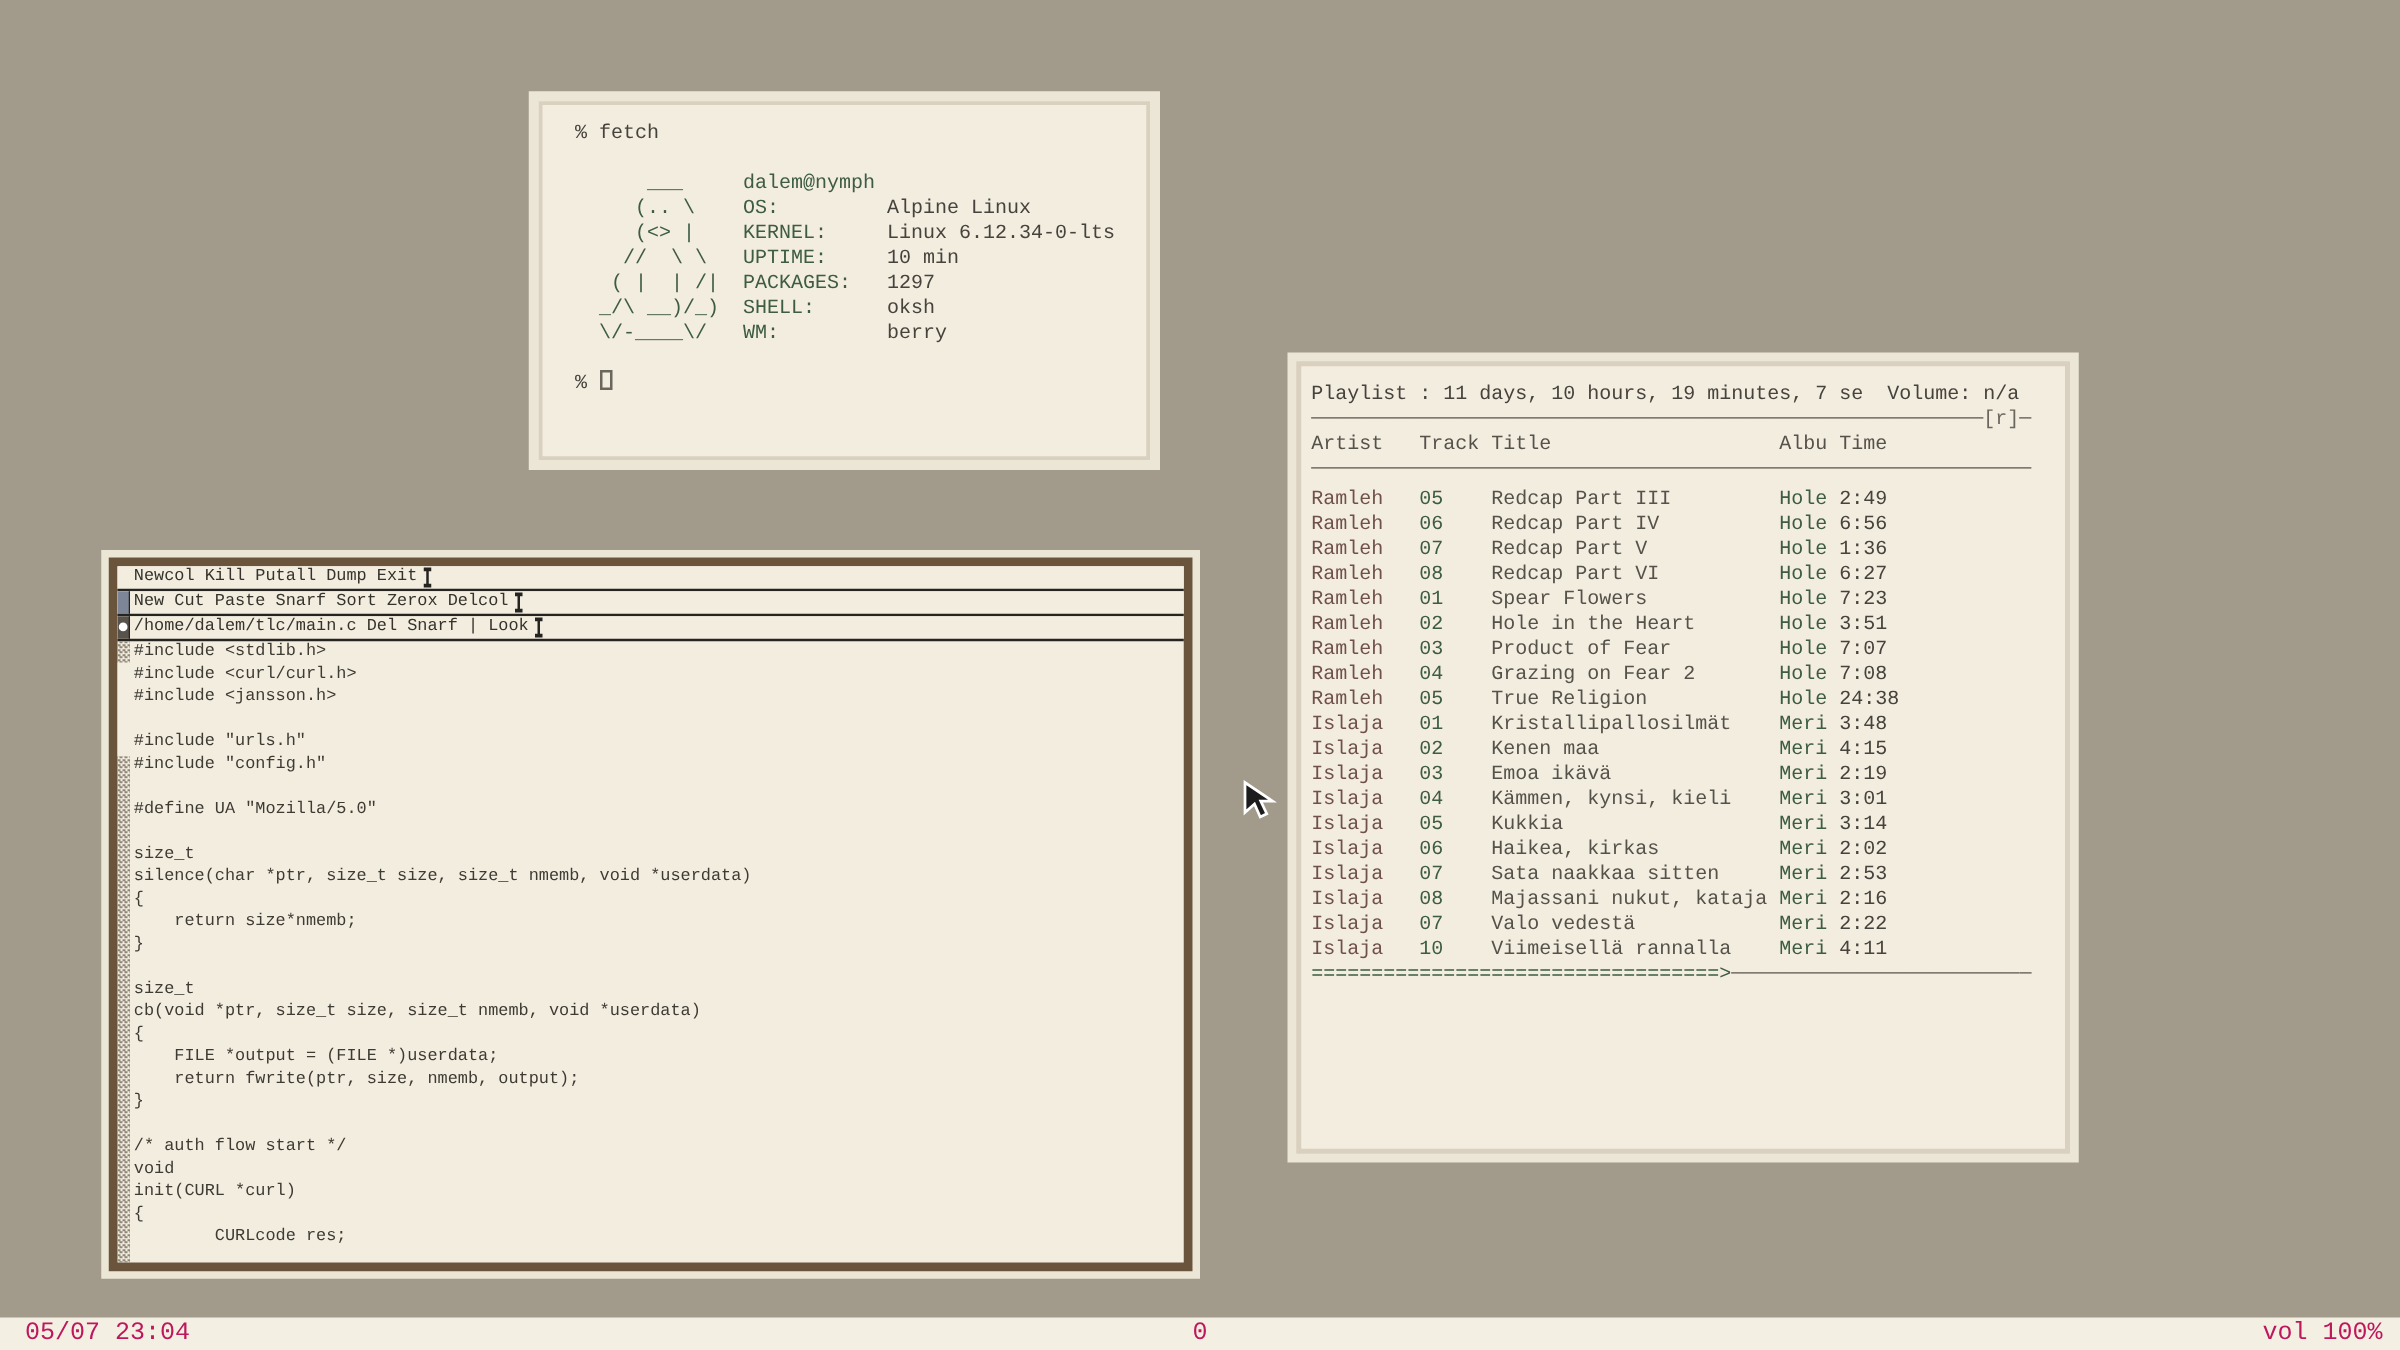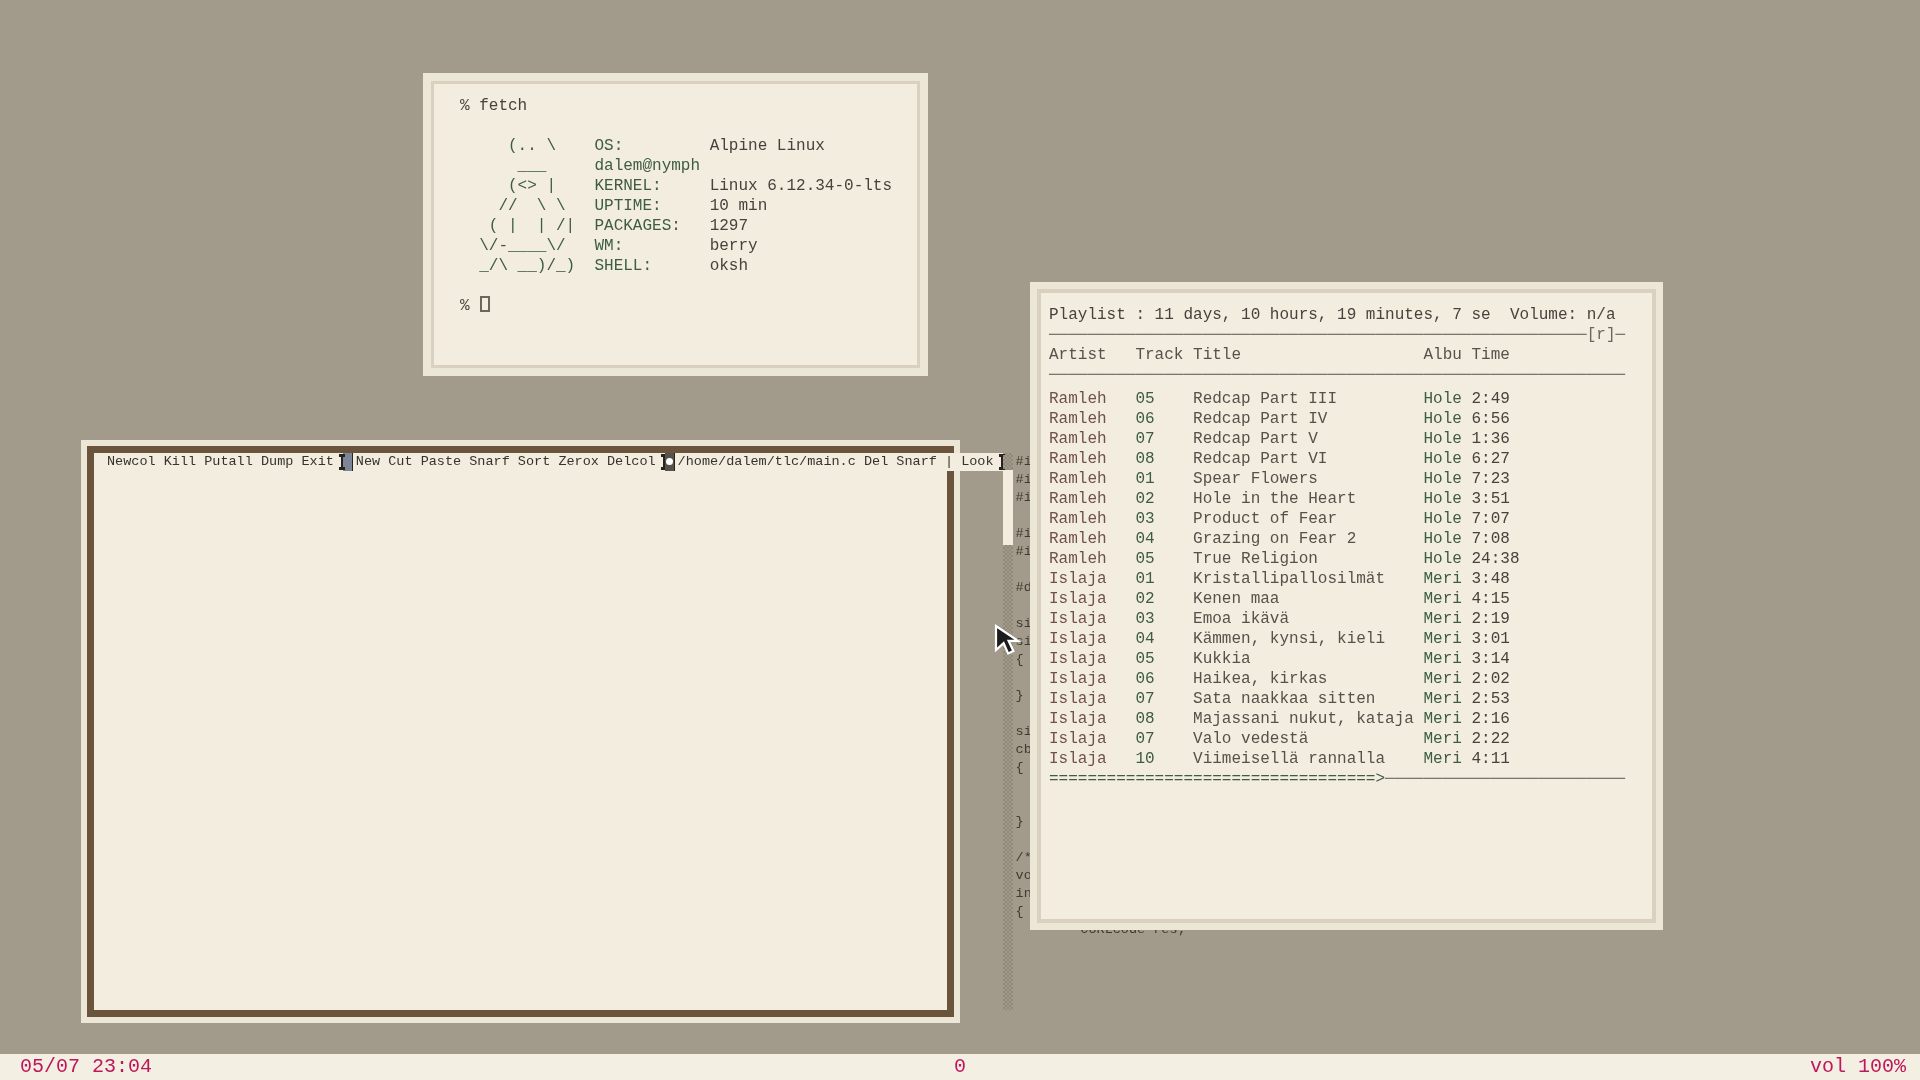--- a/index.html
+++ b/index.html
@@ -15,21 +15,21 @@
   .inner{width:100%;height:100%;background:var(--paper)}
   .green{color:var(--green)} .dark{color:var(--dark)} .gray{color:var(--gray)}
   .rulec{color:var(--rule)} .artist{color:var(--artist)}
   .tline,.pline{white-space:pre}
   
   #fetch-window{left:423px;top:73px;width:505px;height:303px;padding:8px}
   #fetch-window .inner{border:3px solid var(--frame-tan);padding:12px 0 0 26px;font-size:16px;line-height:20px}
   .hollow-cursor{display:inline-block;width:10px;height:16px;border:2px solid #6b665c;vertical-align:-2px;margin-left:10px}
   
   #acme-window{left:81px;top:440px;width:879px;height:583px;padding:6px}
-  #acme-window .inner{border:7px solid var(--brown);display:flex;font-size:13.5px}
+  #acme-window .inner{border:7px solid var(--brown);display:flex;flex-direction:column;font-size:13.5px}
   .tagrow{height:18px;line-height:18px;display:flex;white-space:pre;flex:none;background:var(--paper)}
   .tagbox{width:10px;flex:none;margin-right:3px}
   .tagbox.slate{background:var(--slate);border-right:1px solid var(--sep)}
   .tagbox.boxdark{background:var(--boxdark);border-right:1px solid var(--sep);position:relative}
   .tagbox .dot{position:absolute;left:1px;top:5px;width:7px;height:7px;border-radius:50%;background:#ffffff}
   .tagtext{color:#35332b}
   .sep{height:2px;background:var(--sep);flex:none}
   .bodyrow{flex:1;display:flex;min-height:0}
   .scrollbar{width:10px;flex:none;background-image:repeating-conic-gradient(var(--stipple) 0% 25%, transparent 0% 50%);background-size:4px 4px;position:relative}
   .thumb{position:absolute;left:0;top:17px;width:100%;height:75px;background:var(--paper)}
@@ -51,27 +51,27 @@
   #mouse-cursor{position:absolute;left:994px;top:624px}
 </style>
 </head>
 <body>
 
 <div class="window" id="fetch-window">
   <div class="inner">
     <div class="tline dark">% fetch</div>
     <div class="tline"> </div>
     <div id="fetch-lines">
+        <div class="tline"><span class="green">      ___     </span><span class="green">dalem@nymph </span><span class="dark"></span></div>
         <div class="tline"><span class="green">     (.. \    </span><span class="green">OS:         </span><span class="dark">Alpine Linux</span></div>
-        <div class="tline"><span class="green">      ___     </span><span class="green">dalem@nymph </span><span class="dark"></span></div>
         <div class="tline"><span class="green">     (&lt;&gt; |    </span><span class="green">KERNEL:     </span><span class="dark">Linux 6.12.34-0-lts</span></div>
         <div class="tline"><span class="green">    //  \ \   </span><span class="green">UPTIME:     </span><span class="dark">10 min</span></div>
         <div class="tline"><span class="green">   ( |  | /|  </span><span class="green">PACKAGES:   </span><span class="dark">1297</span></div>
+        <div class="tline"><span class="green">  _/\ __)/_)  </span><span class="green">SHELL:      </span><span class="dark">oksh</span></div>
         <div class="tline"><span class="green">  \/-____\/   </span><span class="green">WM:         </span><span class="dark">berry</span></div>
-        <div class="tline"><span class="green">  _/\ __)/_)  </span><span class="green">SHELL:      </span><span class="dark">oksh</span></div>
       </div>
     <div class="tline"> </div>
     <div class="tline dark"><span>%</span><span class="hollow-cursor"></span></div>
   </div>
 </div>
 
 <div class="window" id="acme-window">
   <div class="inner">
     <div class="tagrow">
       <span class="tagbox"></span><span class="tagtext">Newcol Kill Putall Dump Exit</span><span class="tick"></span>

